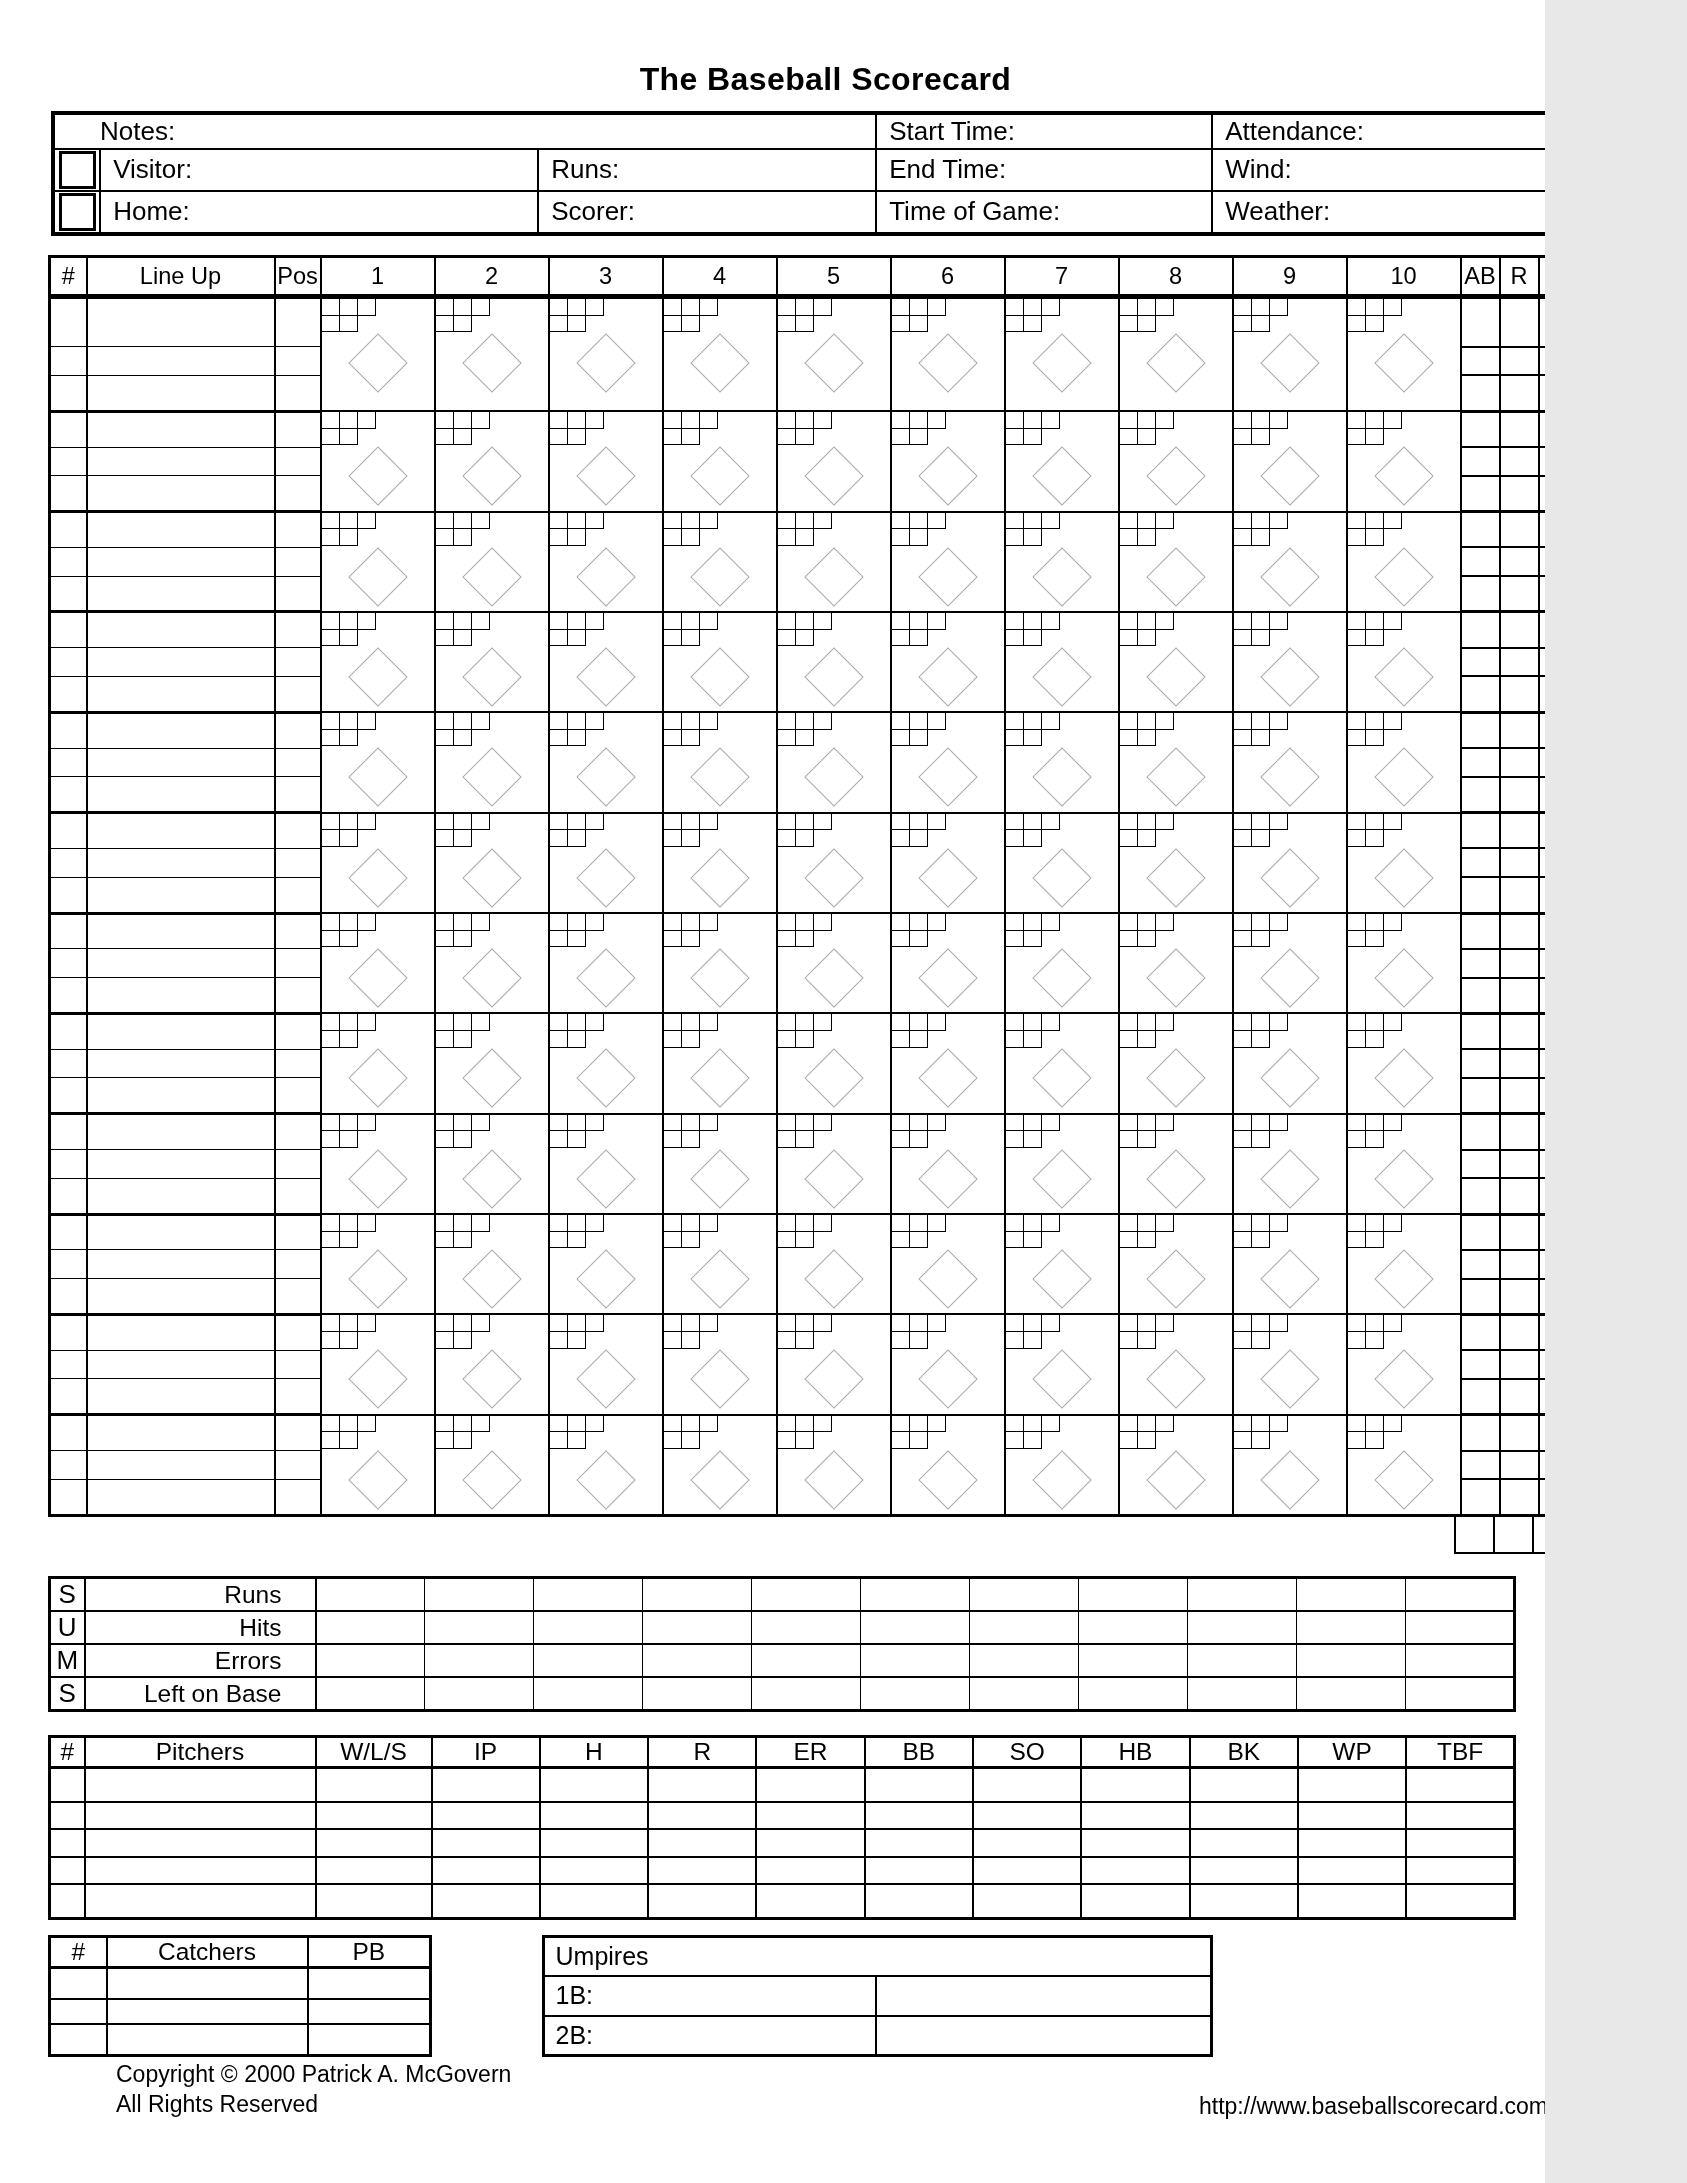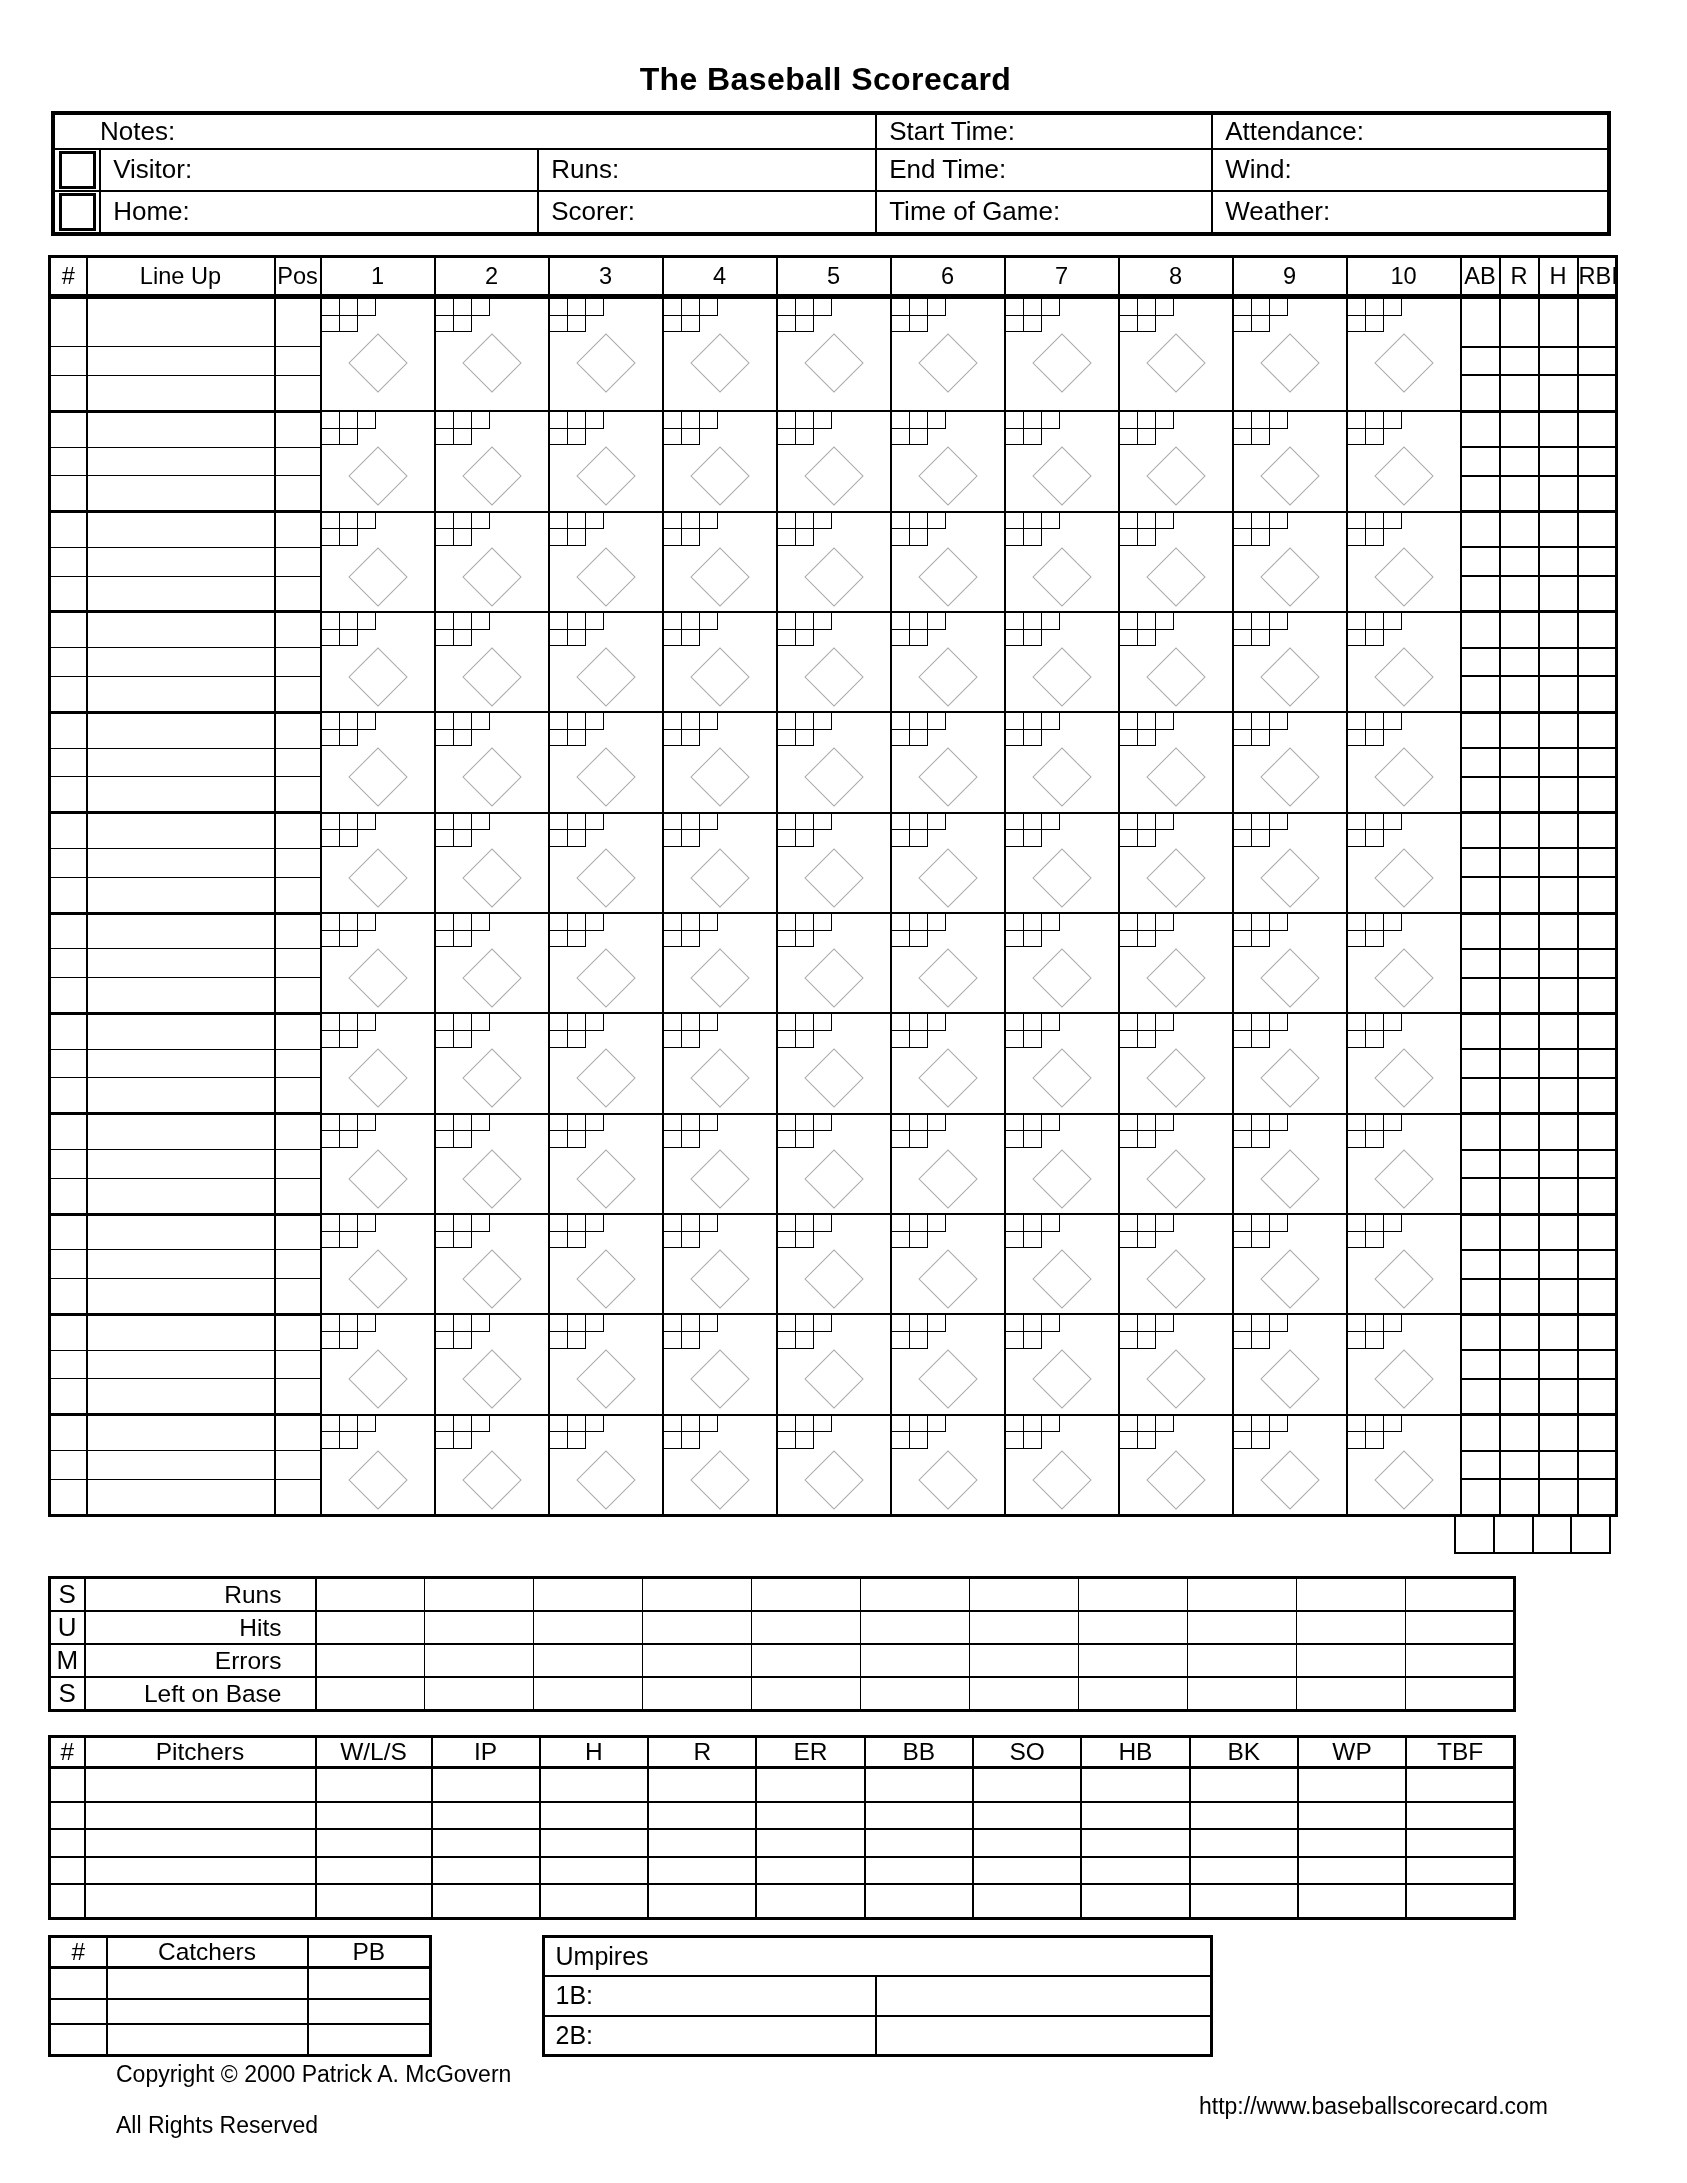--- a/index.html
+++ b/index.html
@@ -1,17 +1,17 @@
 <!DOCTYPE html>
 <html style="font-size:14px"><head>
 <meta charset="utf-8">
 <style>
   html,body { margin:0; padding:0; background:#e8e8e8; }
   .page {
-    position:relative; width:1687px; height:2184px; background:#ffffff;
+    position:relative; width:1545px; height:2184px; background:#ffffff;
     font-family:"Liberation Sans", sans-serif; color:#000; overflow:hidden;
   }
   .title {
     position:absolute; left:0; top:61px; width:1651px; text-align:center;
     font-size:32px; font-weight:bold; letter-spacing:0.4px;
   }
 
   
   .infobox { position:absolute; left:51px; top:111px; width:1556px; height:125px; }
   .infobox table {
@@ -96,21 +96,21 @@
   }
   table.ump td {
     border:2.6px solid #000; font-size:25px; padding:0 0 0 10.5px;
     vertical-align:middle; white-space:nowrap; overflow:hidden;
   }
   table.ump td.utitle { border-bottom:2.6px solid #000; }
 
   
   .foot { position:absolute; font-size:23px; white-space:nowrap; }
   .foot1 { left:116px; top:2061px; }
-  .foot2 { left:116px; top:2091px;margin-top:21px; }
+  .foot2 { left:116px; top:2091px; }
   .footc { left:0; top:2091px; width:1687px; text-align:center; }
   .footurl { left:1199px; top:2093px; }
 </style>
 </head>
 <body>
 
 <div class="page">
 
   <div class="title">The Baseball Scorecard</div>
 

